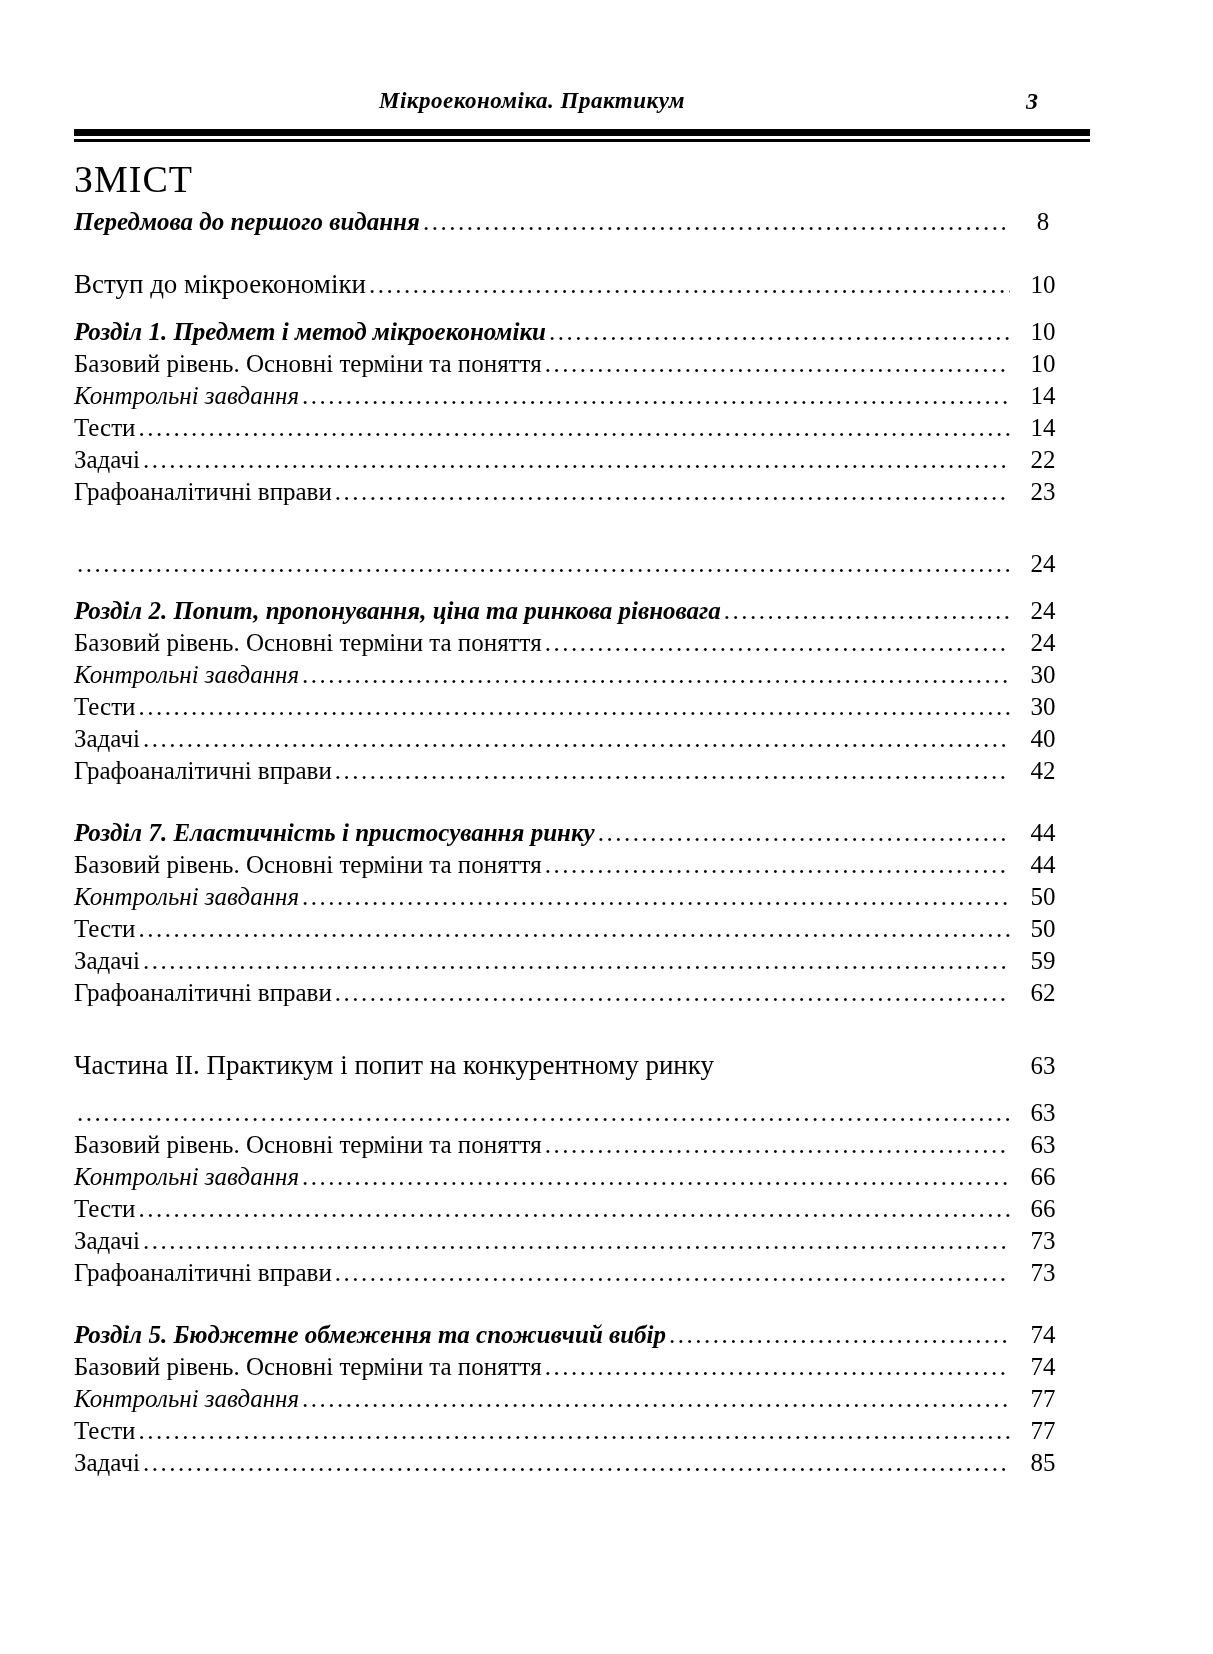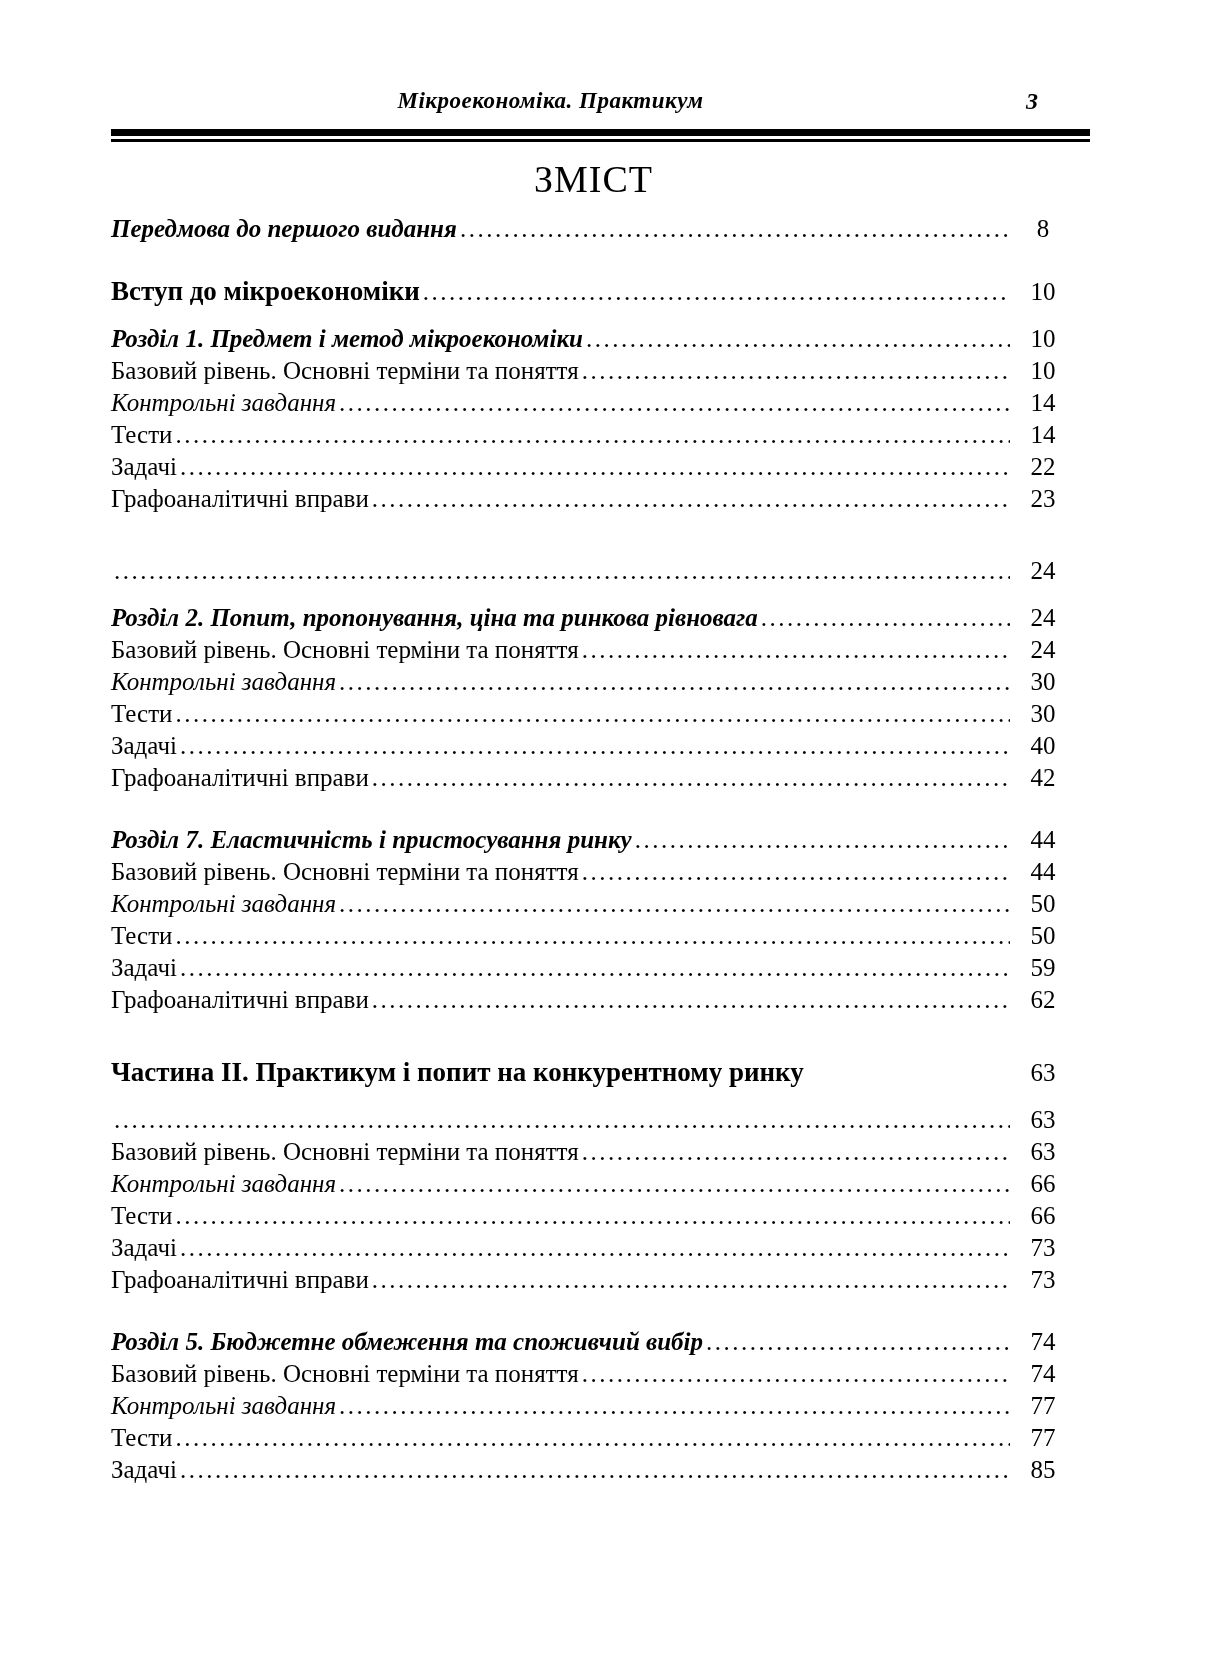--- a/index.html
+++ b/index.html
@@ -8,21 +8,21 @@
     background: #ffffff;
     color: #000000;
     font-family: "Liberation Serif", "DejaVu Serif", serif;
   }
   .page {
     position: relative;
     width: 1213px;
     height: 1654px;
     box-sizing: border-box;
     background: #ffffff;
-    padding: 88px 137px 0 111px;
+    padding: 88px 137px 0 74px;
     overflow: hidden;
   }
   
   .running-header {
     position: relative;
     text-align: center;
     line-height: 26px;
     height: 28px;
   }
   .running-title {
@@ -43,41 +43,41 @@
   }
   .double-rule {
     margin: 13px -14px 0 0;
     border-top: 7px solid #000;
     border-bottom: 3px solid #000;
     height: 3px;
   }
   
   .toc-title {
     margin: 15px 0 4px 0;
-    text-align: center;
+    text-align: left;
     font-size: 38px;
     font-weight: normal;
     line-height: 44px;
     letter-spacing: 1px;
   }
   
-  .toc { margin-top: 12px; }
+  .toc { margin-top: 5px; }
   .toc-row {
     display: flex;
     align-items: baseline;
     line-height: 32px;
     font-size: 25px;
   }
   .gap-m  { margin-top: 15px; }
   .gap-l  { margin-top: 30px; }
   .gap-xl { margin-top: 40px; }
   .label { white-space: nowrap; flex: 0 0 auto; }
   .s-bolditalic > .label { font-weight: bold; font-style: italic; }
   .s-italic     > .label { font-style: italic; }
-  .s-bold       > .label { font-weight: bold; font-size: 27px; }
+  .s-bold       > .label { font-weight: normal; font-size: 27px; }
   .leader {
     flex: 1 1 auto;
     min-width: 0;
     overflow: hidden;
     white-space: nowrap;
     padding-left: 3px;
   }
   .leader::after {
     content: "..................................................................................................................................................................................";
     font-size: 25px;

